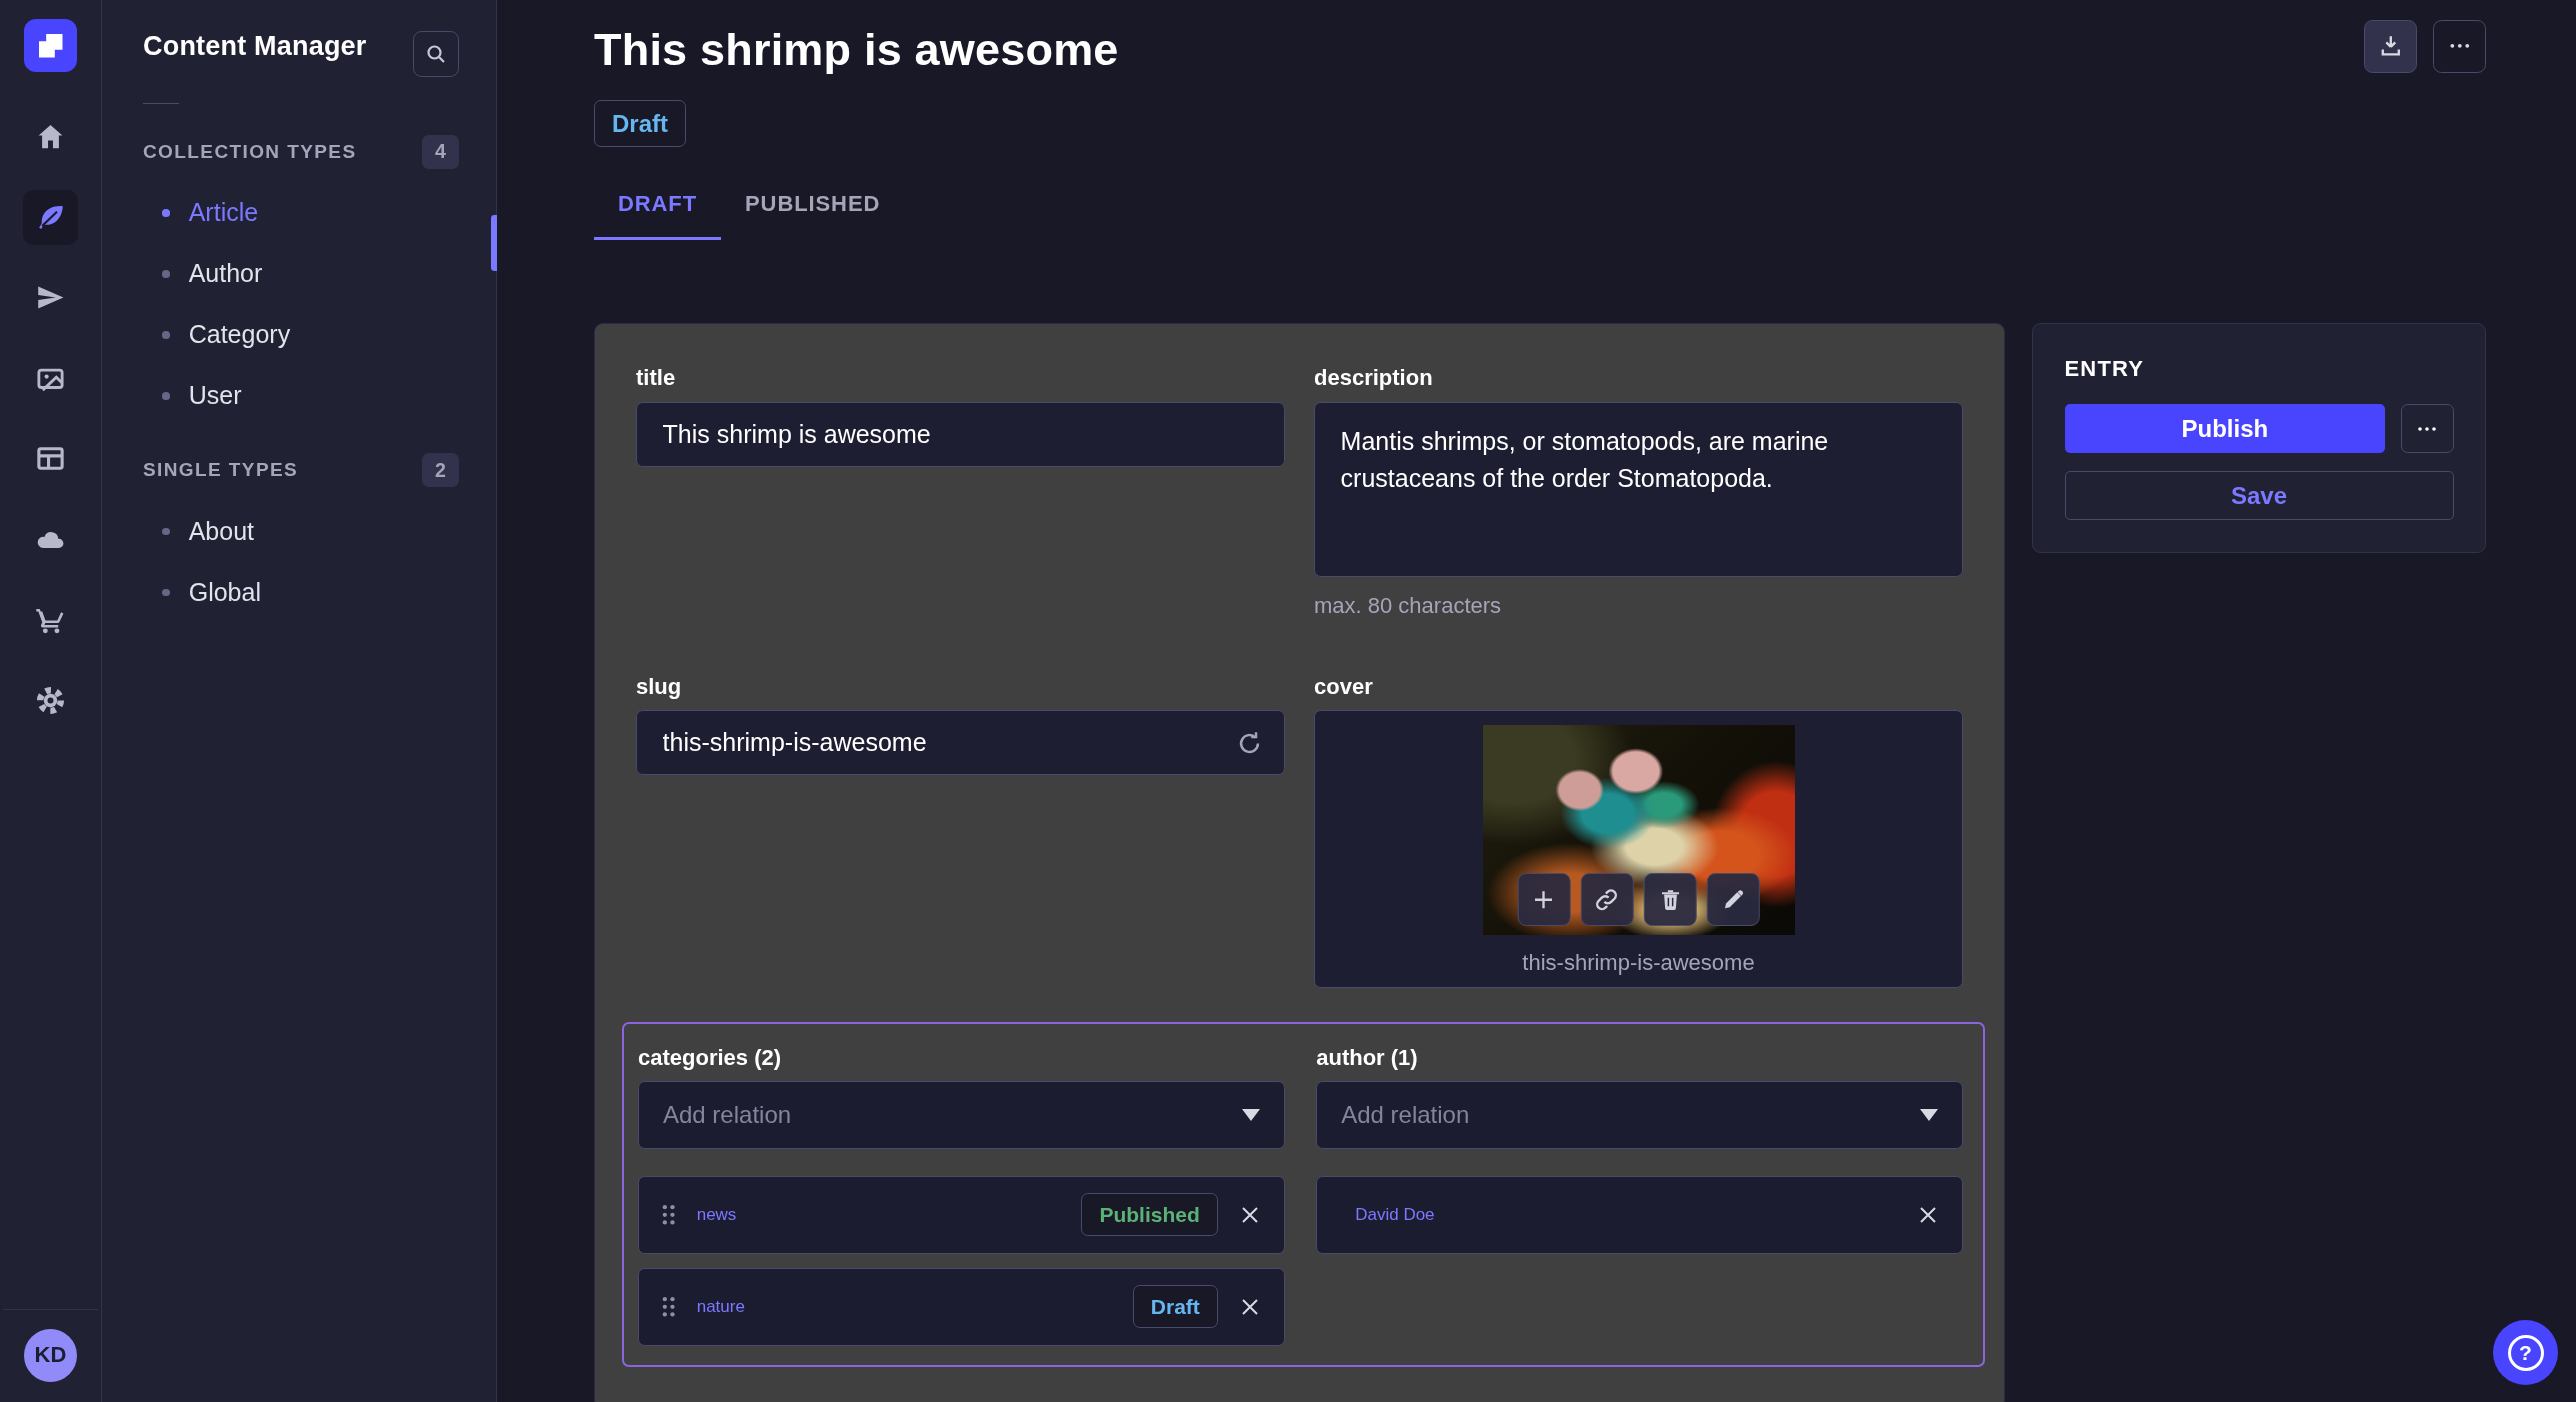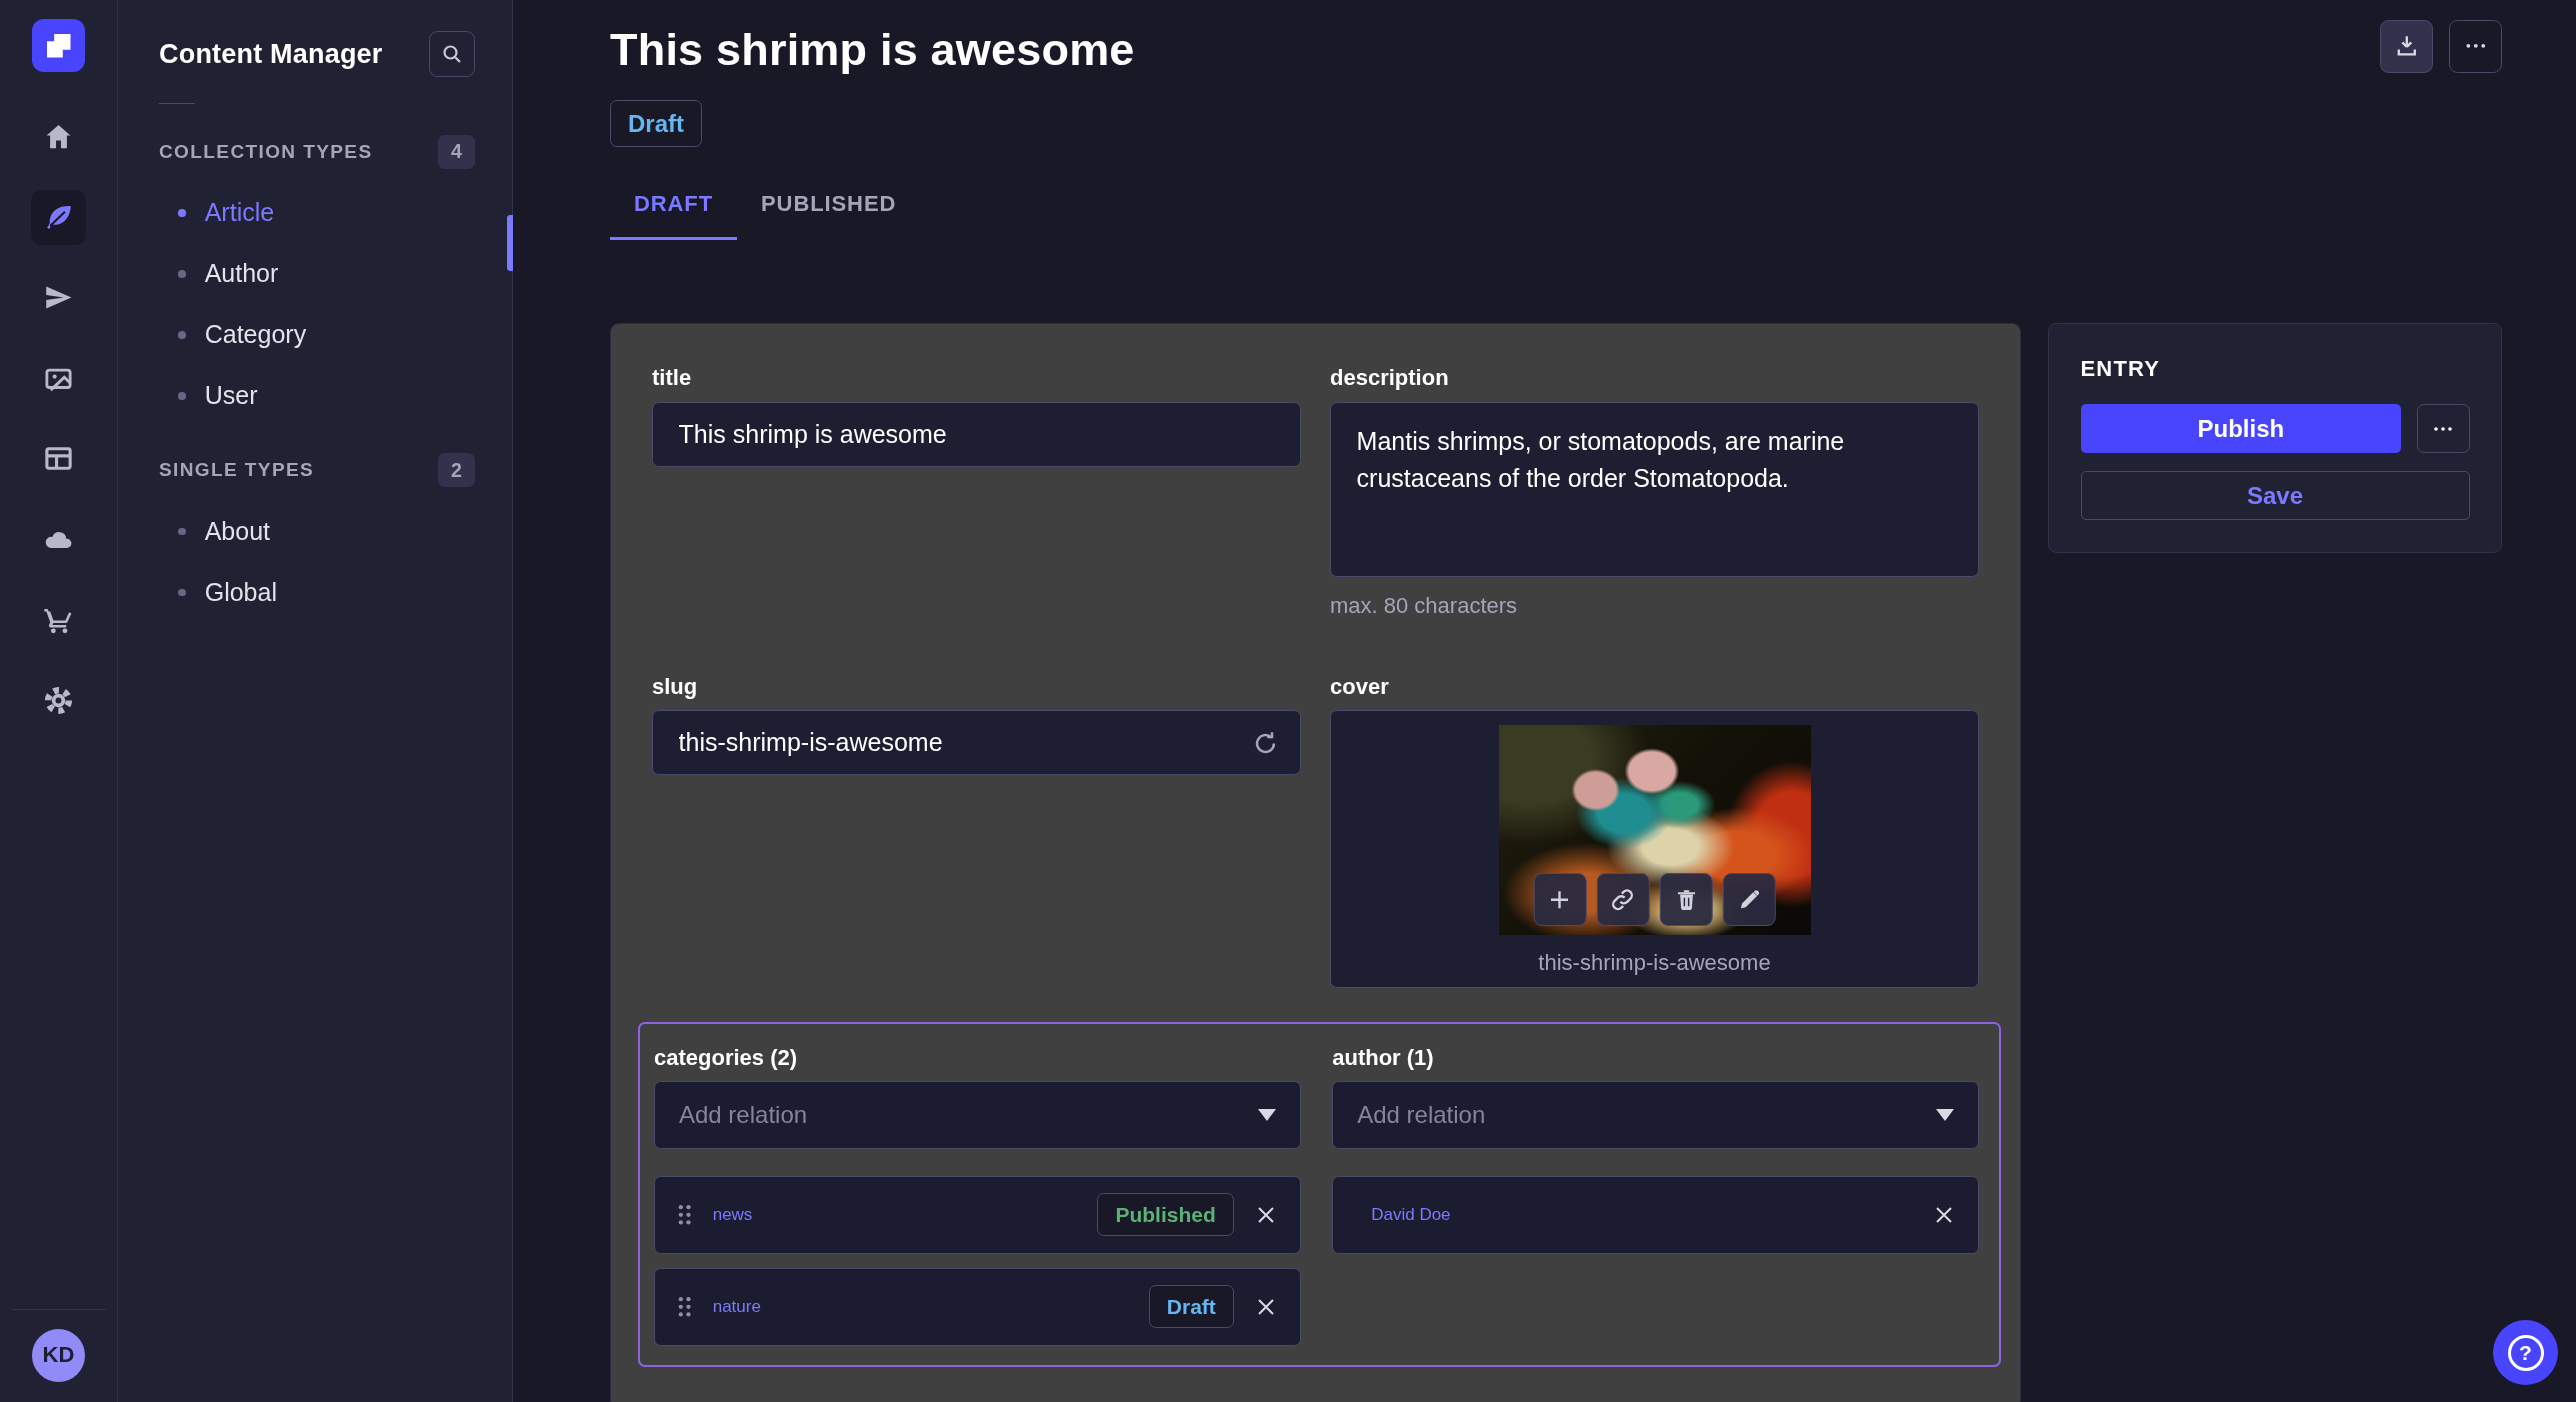--- a/index.html
+++ b/index.html
@@ -6,21 +6,21 @@
   html,body { width:2576px; height:1402px; }
   body {
     background:#181826;
     font-family:"Liberation Sans", sans-serif;
     color:#ffffff;
     overflow:hidden;
     display:flex;
   }
   
   .rail {
-    width:118px; height:100%;
+    width:102px; height:100%;
     background:#212134;
     border-right:0.9px solid #32324d;
     display:flex; flex-direction:column; align-items:center;
     flex-shrink:0;
   }
   .logo {
     width:53px; height:53px; margin-top:19px;
     background:#4945ff; border-radius:12px;
     display:flex; align-items:center; justify-content:center;
   }
@@ -46,21 +46,21 @@
     margin:19px 0 20.4px;
   }
   
   .subnav {
     width:395px; height:100%;
     background:#212134;
     border-right:0.9px solid #32324d;
     padding:31px 37px 0 41px;
     position:relative; flex-shrink:0;
   }
-  .subnav-header { display:flex; align-items:center; justify-content:space-between; }
+  .subnav-header { display:flex; justify-content:space-between; }
   .subnav-title { font-size:27px; font-weight:700; letter-spacing:0.2px; }
   .search-btn {
     width:46px; height:46px; border-radius:8.5px;
     border:0.9px solid #4a4a6a; background:transparent;
     display:flex; align-items:center; justify-content:center; color:#c8c8d8;
   }
   .subnav-divider { width:36px; height:1.7px; background:#4a4a6a; margin:25.6px 0 29px; }
   .section-head { display:flex; align-items:center; justify-content:space-between; height:37px; margin-top:8.5px; }
   .section-label { font-size:19px; font-weight:700; letter-spacing:1.4px; color:#a5a5ba; }
   .section-badge {

